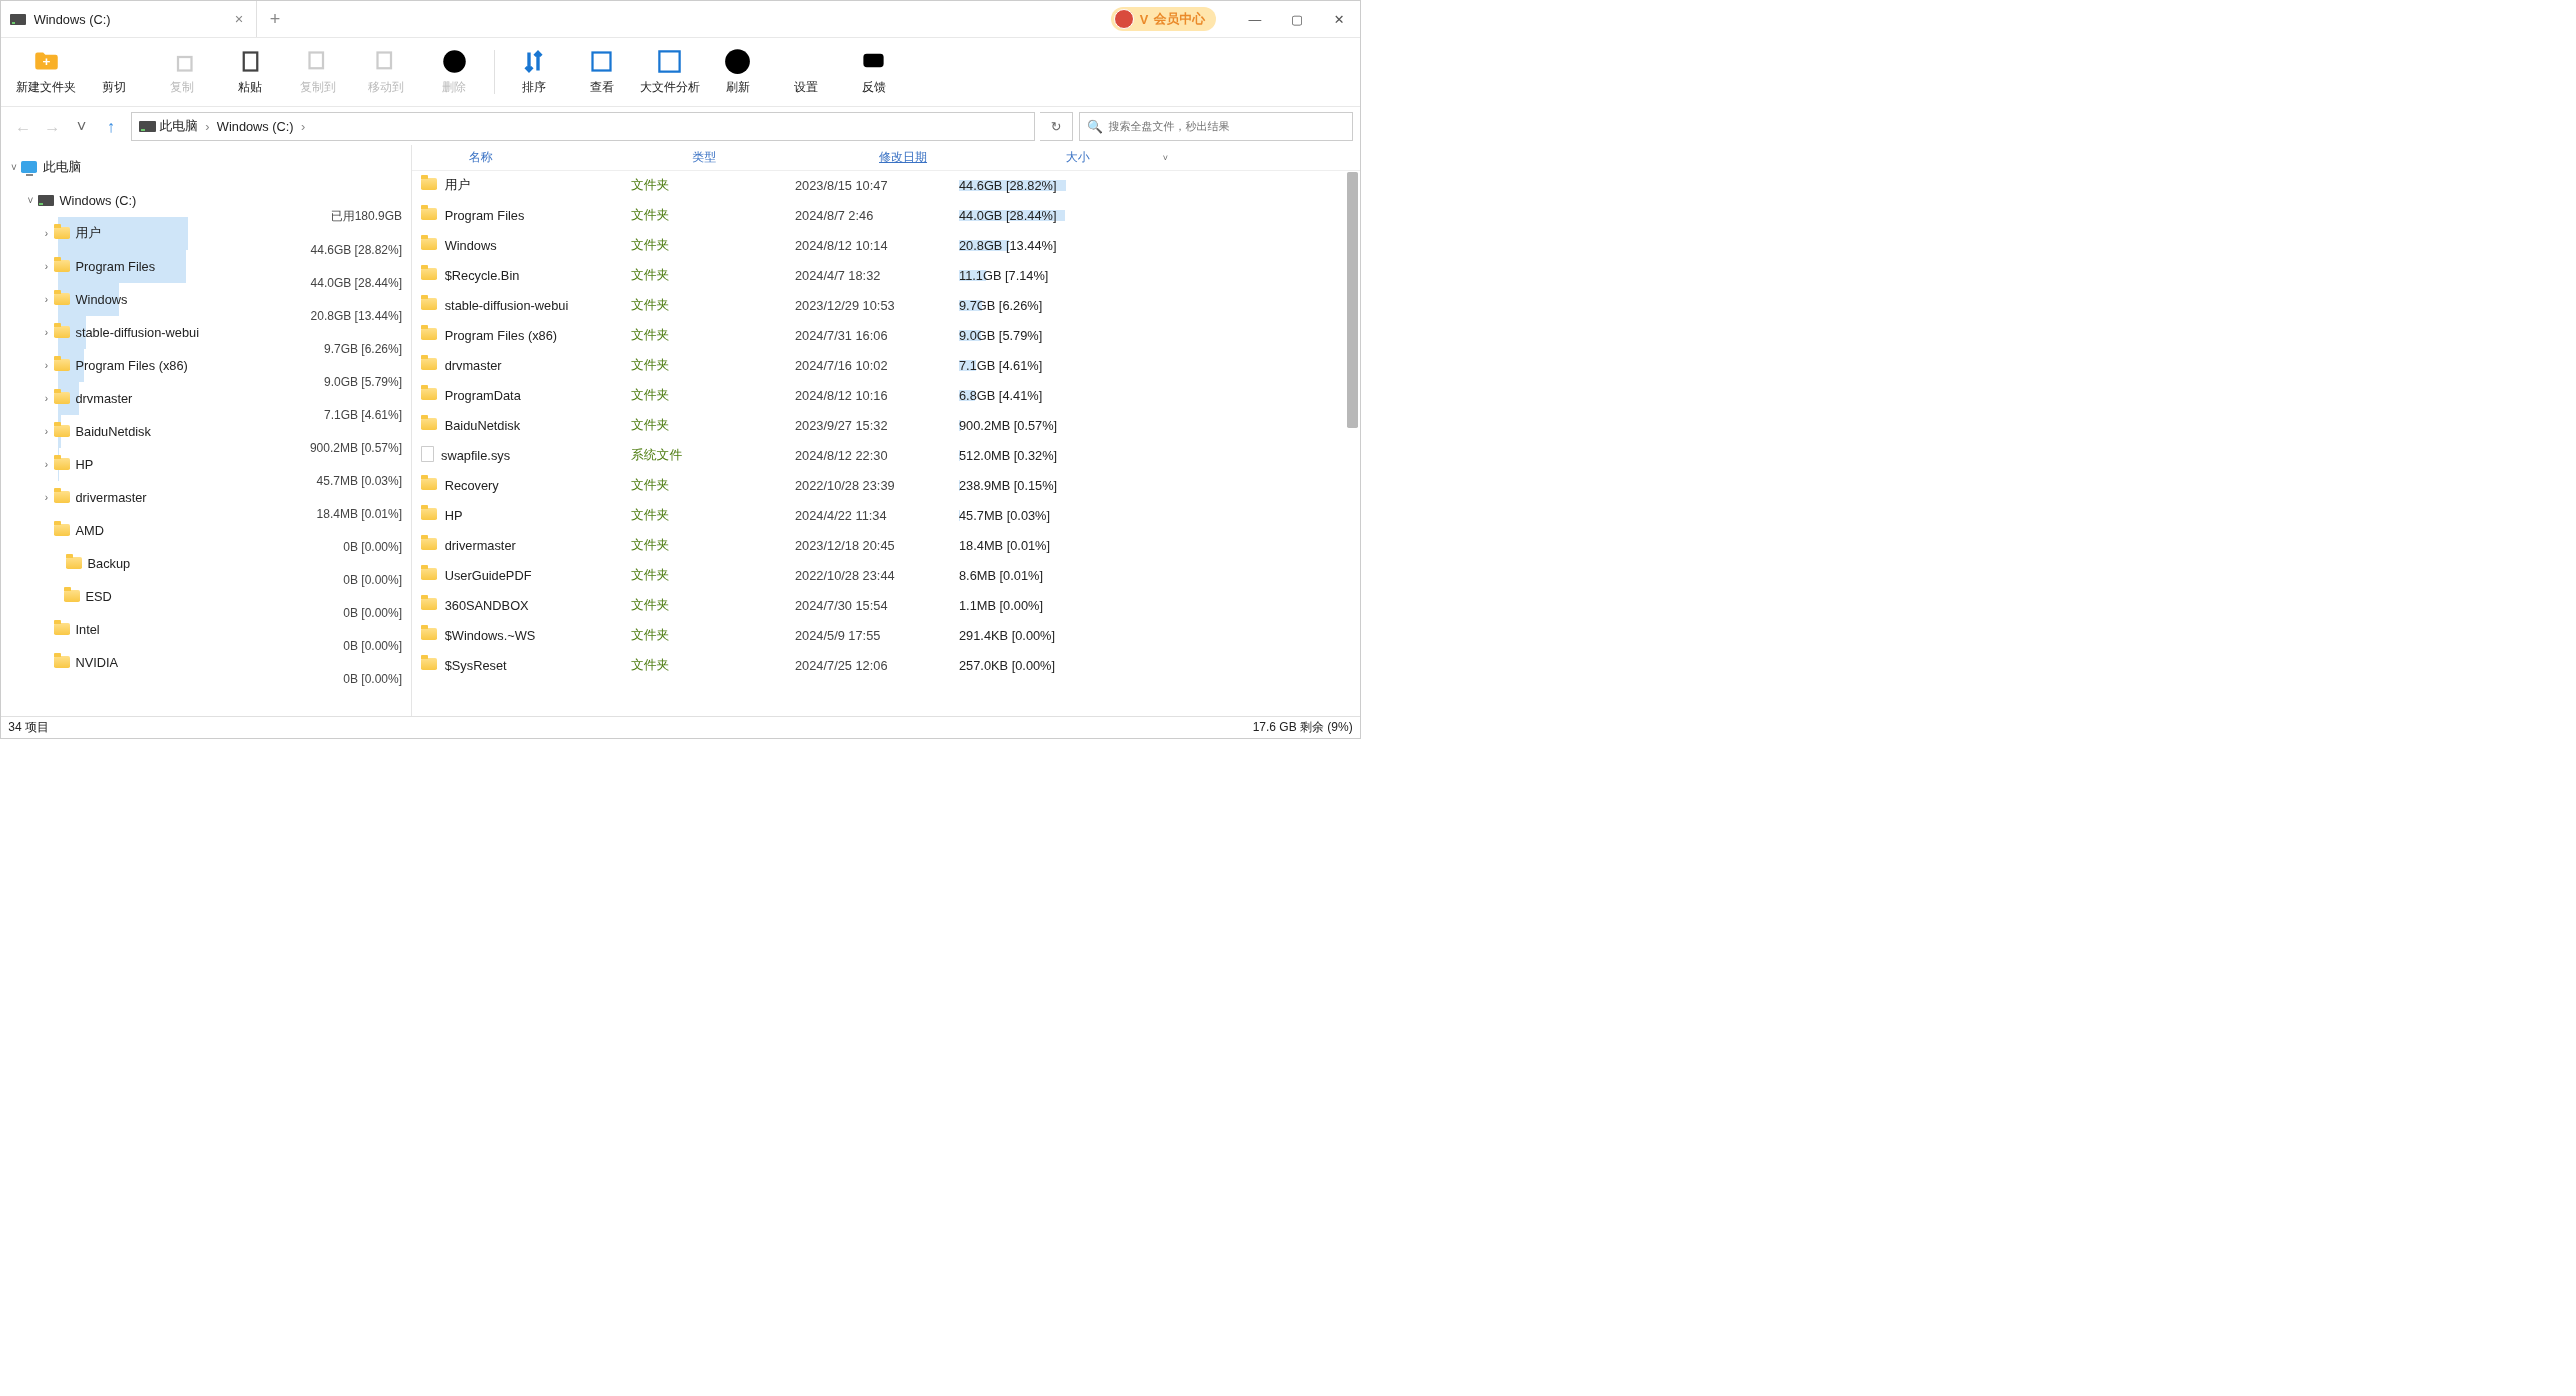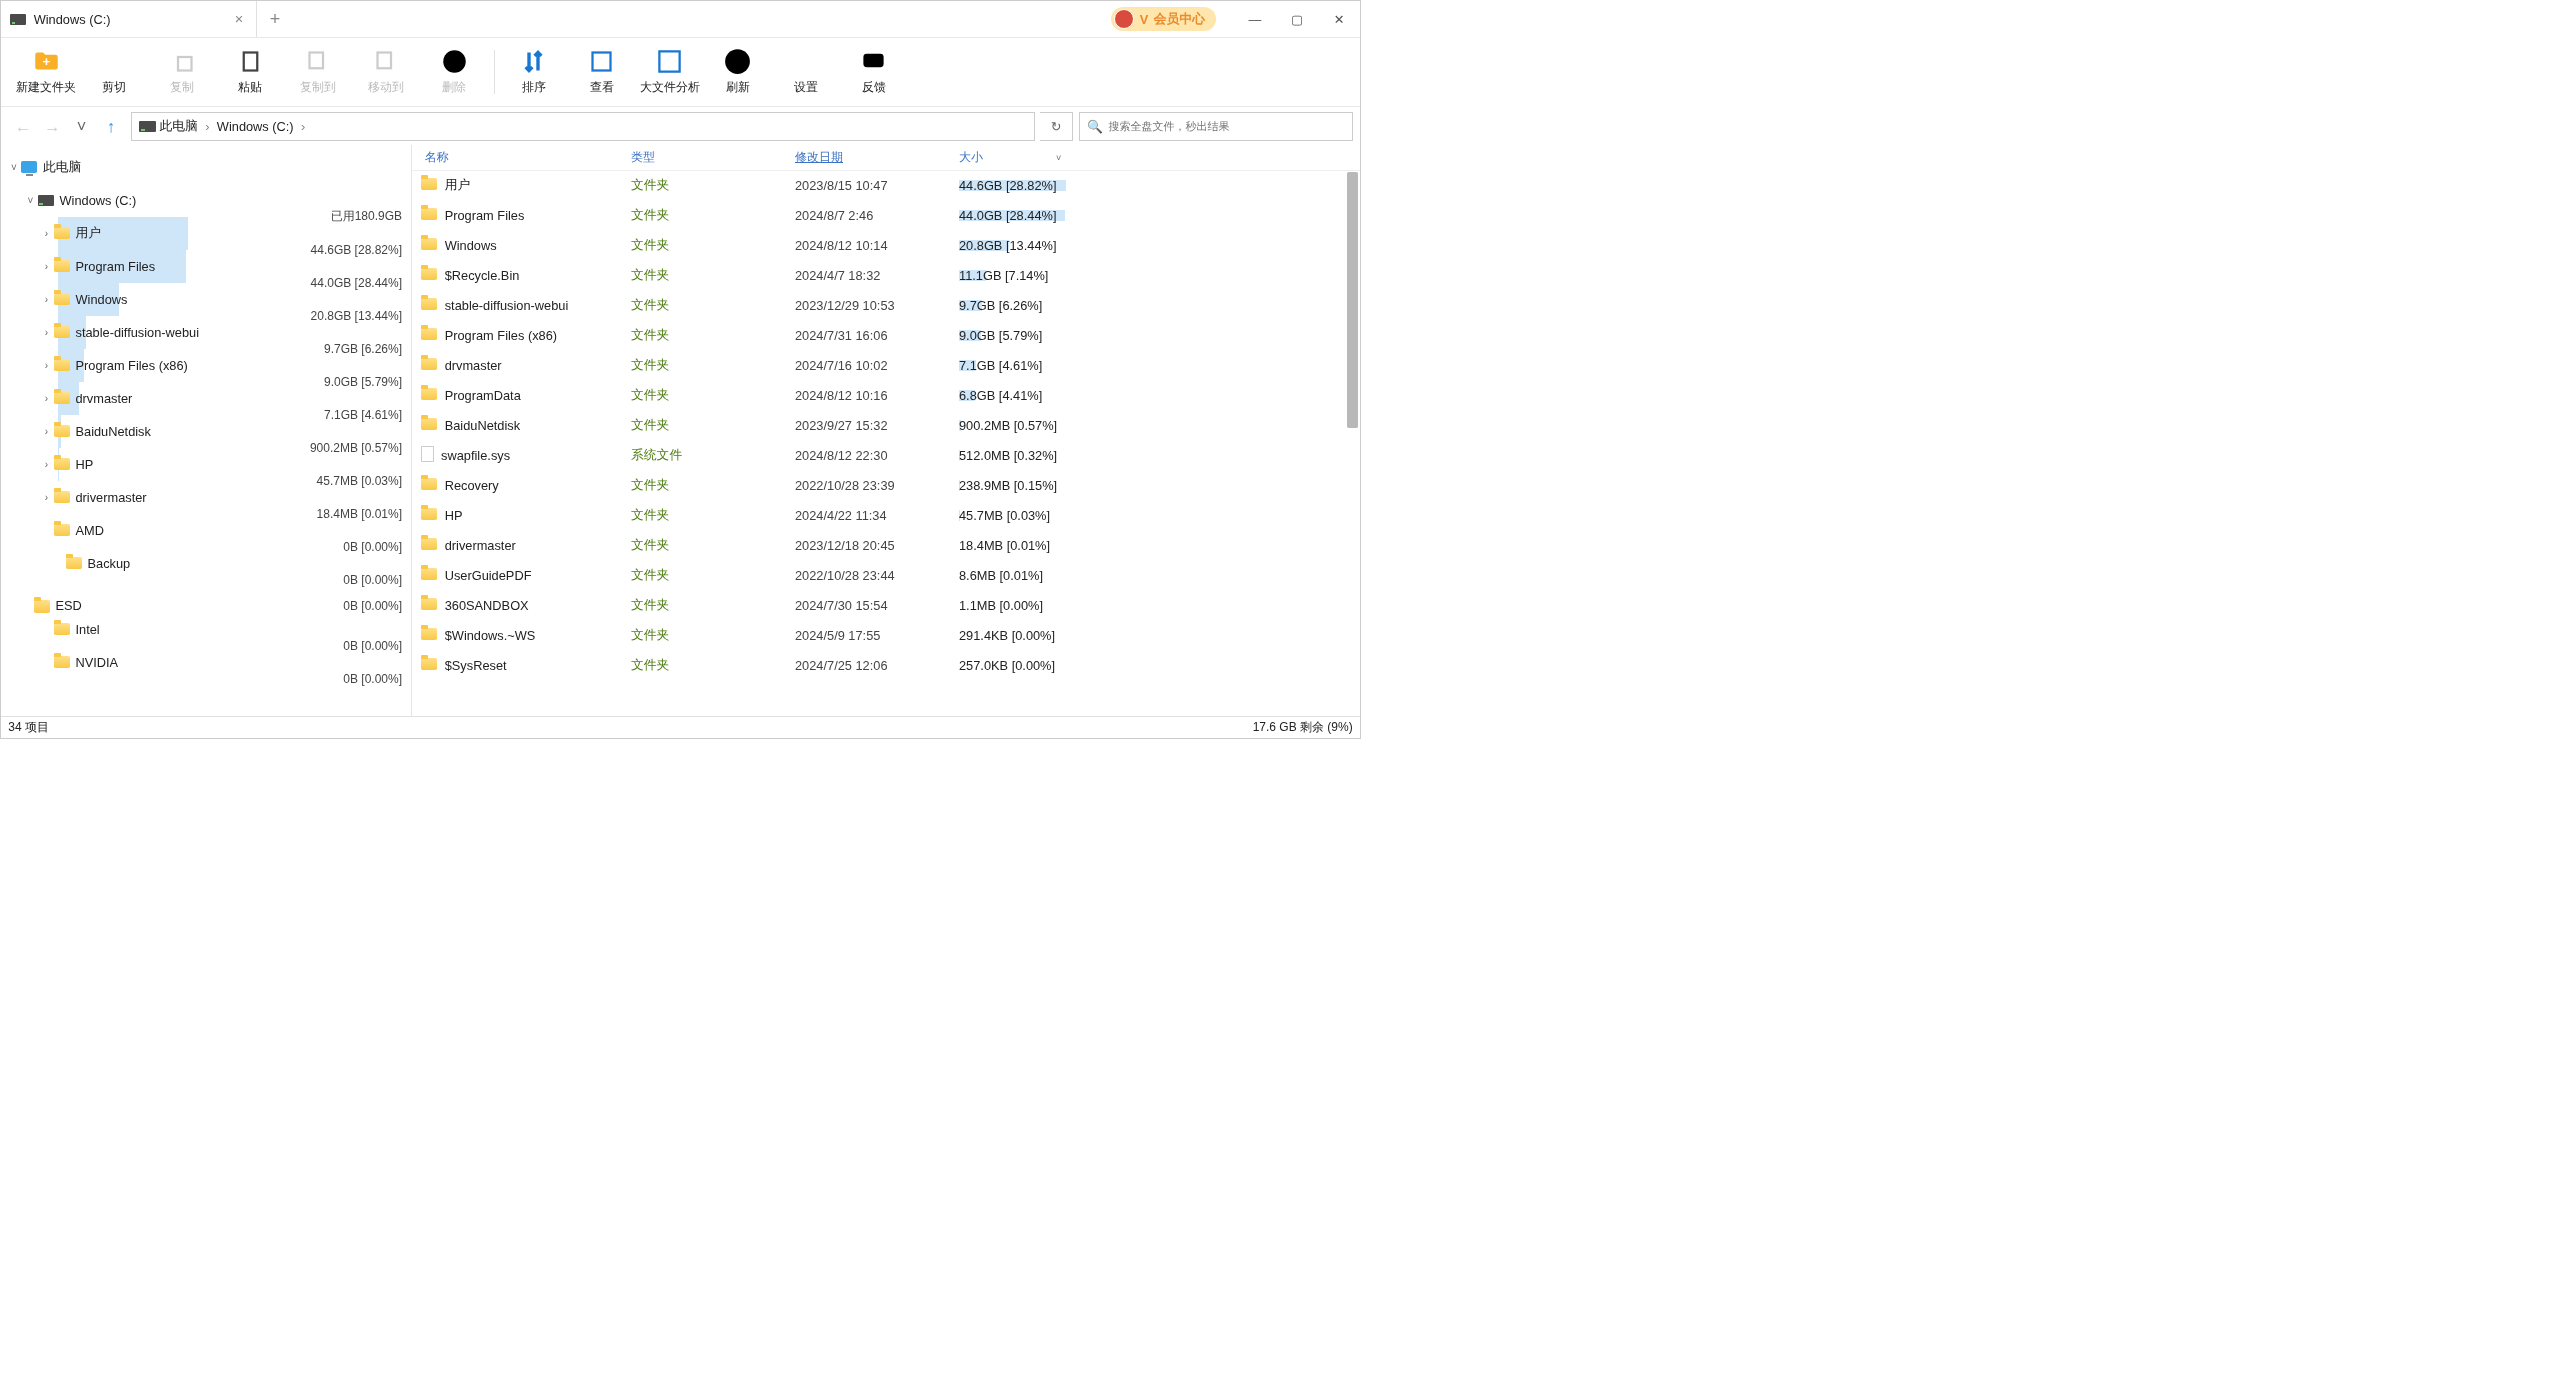--- a/index.html
+++ b/index.html
@@ -43,21 +43,21 @@
 .tree-row { display: flex; align-items: center; height: 33px; cursor: pointer; padding-right: 9px; }
 .tree-exp { width: 14.6px; text-align: center; color: #666; font-size: 10px; }
 .tree-icon { margin-right: 5.5px; display: flex; align-items: center; }
 .tree-label { flex: 1; white-space: nowrap; overflow: hidden; text-overflow: ellipsis; }
 .tree-size { color: #444; font-size: 12px; margin-top: 33px; }
 .tree-bar { position: relative; }
 .tree-bar-bg { position: absolute; left: 0; top: 0; bottom: 0; background: #cfe5f8; z-index: -1; }
 
 .filelist { flex: 1; display: flex; flex-direction: column; overflow: hidden; position: relative; }
 .fl-header { display: flex; height: 25.6px; align-items: center; border-bottom: 0.9px solid #eee; color: #3a72c4; font-size: 12px; padding-left: 9px; }
-.fl-header > div { cursor: pointer; }
+.fl-header > div { cursor: pointer; margin-left: 44px; }
 .col-name { width: 210px; padding-left: 3.7px; }
 .col-type { width: 164px; }
 .col-date { width: 164px; text-decoration: underline; }
 .col-size { width: 338px; }
 .fl-body { flex: 1; overflow-y: auto; }
 .fl-row { display: flex; height: 30px; align-items: center; padding-left: 9px; cursor: pointer; }
 .fl-name { width: 210px; display: flex; align-items: center; gap: 7.3px; }
 .fl-type { width: 164px; color: #4d7c0f; }
 .fl-date { width: 164px; color: #444; }
 .fl-size { width: 338px; position: relative; }
@@ -374,21 +374,21 @@
         </div>
         <div class="tree-row tree-bar" style="padding-left: 50px;">
           <div class="tree-bar-bg" style="left:57px;width:0%"></div>
           <span class="tree-exp"></span>
           <span class="tree-icon">
             <span class="folder-ico"></span>
           </span>
           <span class="tree-label">Backup</span>
           <span class="tree-size">0B [0.00%]</span>
         </div>
-        <div class="tree-row tree-bar" style="padding-left: 18px; align-items: flex-end;">
+        <div class="tree-row tree-bar" style="padding-left: 48px;">
           <div class="tree-bar-bg" style="left:57px;width:0%"></div>
           <span class="tree-exp"></span>
           <span class="tree-icon">
             <span class="folder-ico"></span>
           </span>
           <span class="tree-label">ESD</span>
           <span class="tree-size">0B [0.00%]</span>
         </div>
         <div class="tree-row tree-bar" style="padding-left: 38px;">
           <div class="tree-bar-bg" style="left:57px;width:0%"></div>

